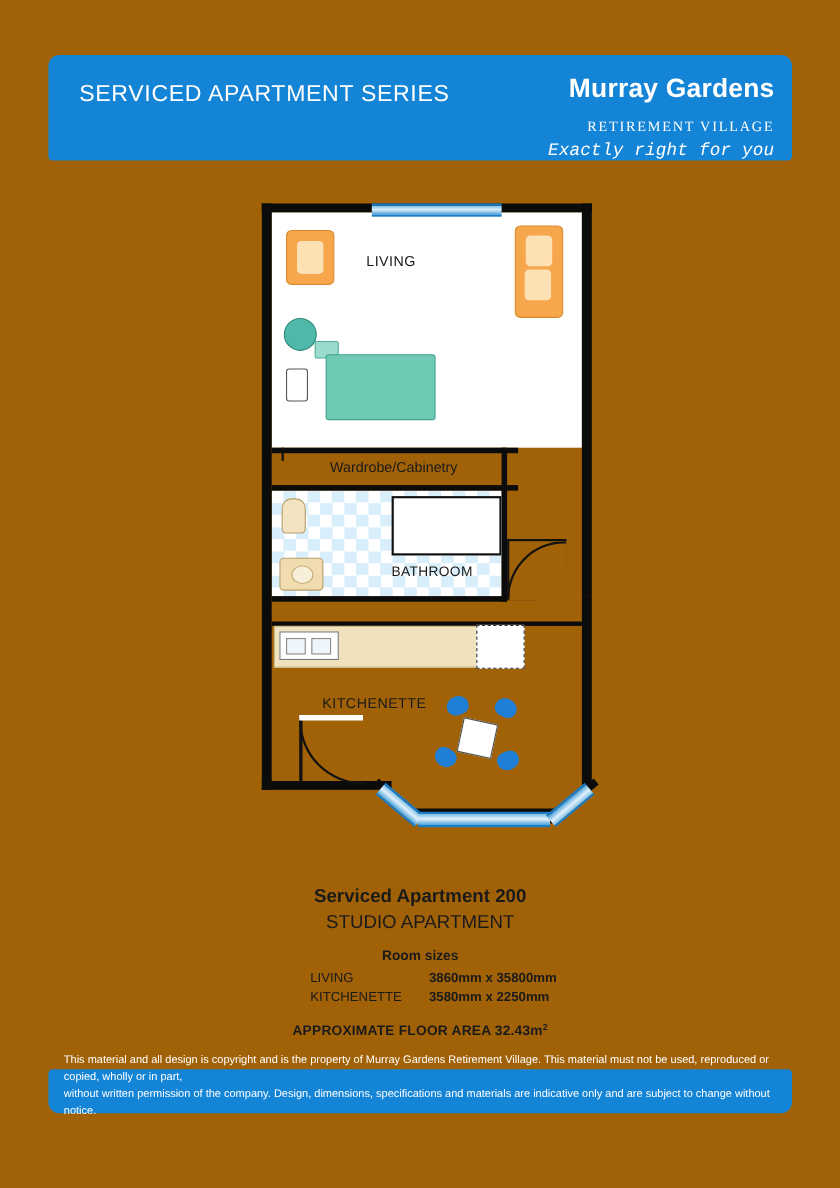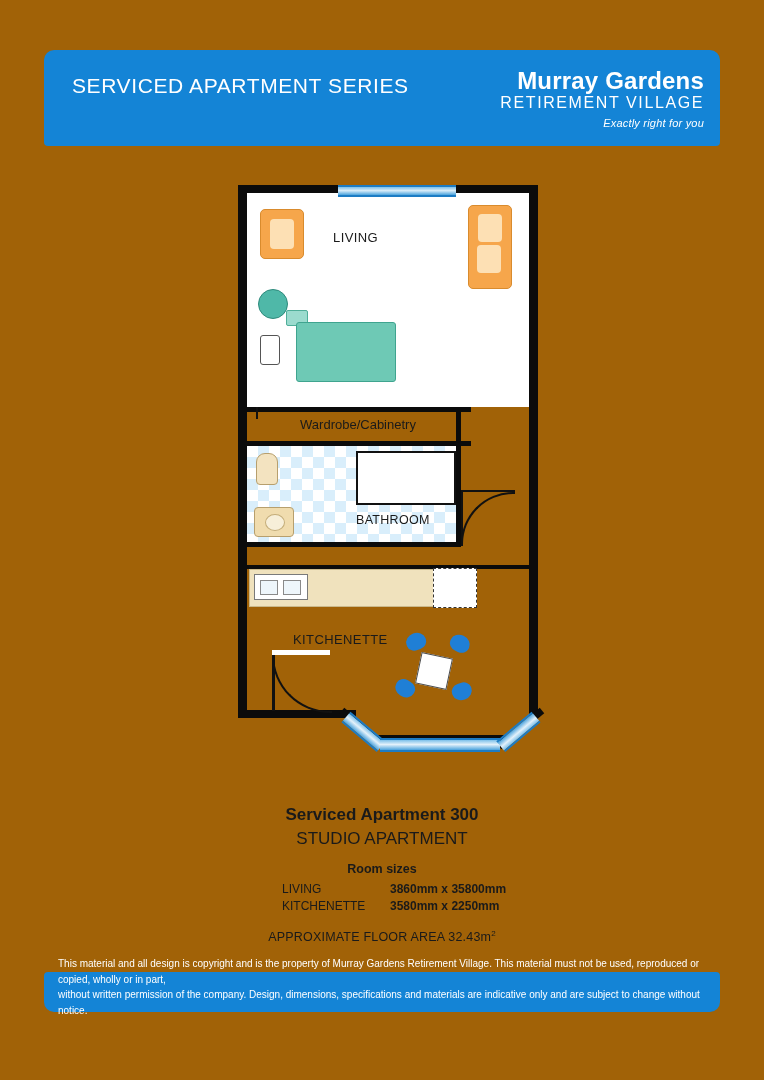--- a/index.html
+++ b/index.html
@@ -48,28 +48,29 @@
     text-align: right;
     color: #ffffff;
   }
   .brand-name {
     font-size: 24px;
     font-weight: bold;
     letter-spacing: 0.2px;
     line-height: 1.05;
   }
   .brand-sub {
+    font-size: 13px;
+    letter-spacing: 1.6px;
+    margin-top: 14px;
+    font-family: Liberation Serif, serif;
+  }
+  .brand-tag {
+    font-family: Liberation Mono, monospace;
+    font-style: italic;
     font-size: 16px;
-    letter-spacing: 1.6px;
-    margin-top: 1px;
-  }
-  .brand-tag {
-    font-family: Liberation Sans, sans-serif;
-    font-style: italic;
-    font-size: 11px;
     margin-top: 5px;
     letter-spacing: 0.2px;
   }
 
   
   .plan {
     position: absolute;
     left: 238px;
     top: 185px;
     width: 300px;
@@ -277,21 +278,21 @@
   .sizes {
     position: absolute; left: 282px; top: 882px; width: 260px;
     font-size: 12px;
   }
   .size-row { display: flex; margin-bottom: 3px; }
   .size-room { width: 108px; }
   .size-dim { font-weight: bold; }
 
   .cap-area {
     position: absolute; left: 0; top: 929px; width: 764px; text-align: center;
-    font-size: 12.5px; font-weight: normal; letter-spacing: .2px;
+    font-size: 12.5px; font-weight: bold; letter-spacing: .2px;
   }
   .cap-area sup { font-size: 8px; }
 
   
   .footer-band {
     position: absolute; left: 44px; top: 972px; width: 676px; height: 40px;
     background: #1484d6; border-radius: 4px 4px 10px 10px;
   }
   .footer-text {
     position: absolute; left: 58px; top: 956px; width: 650px;
@@ -368,21 +369,21 @@
       <div class="bay-seg bay-mid"></div>
       <div class="bay-seg bay-right"></div>
     </div>
 
     <div class="living-label">LIVING</div>
     <div class="wardrobe-label">Wardrobe/Cabinetry</div>
     <div class="bath-label">BATHROOM</div>
     <div class="kitchen-label">KITCHENETTE</div>
   </div>
 
-  <div class="caption cap-title">Serviced Apartment 300</div>
+  <div class="caption cap-title">Serviced Apartment 200</div>
   <div class="caption cap-rooms">Room sizes</div>
   <div class="caption cap-sub">STUDIO APARTMENT</div>
 
   <div class="sizes">
     <div class="size-row">
       <div class="size-room">LIVING</div>
       <div class="size-dim">3860mm x 35800mm</div>
     </div>
     <div class="size-row">
       <div class="size-room">KITCHENETTE</div>

